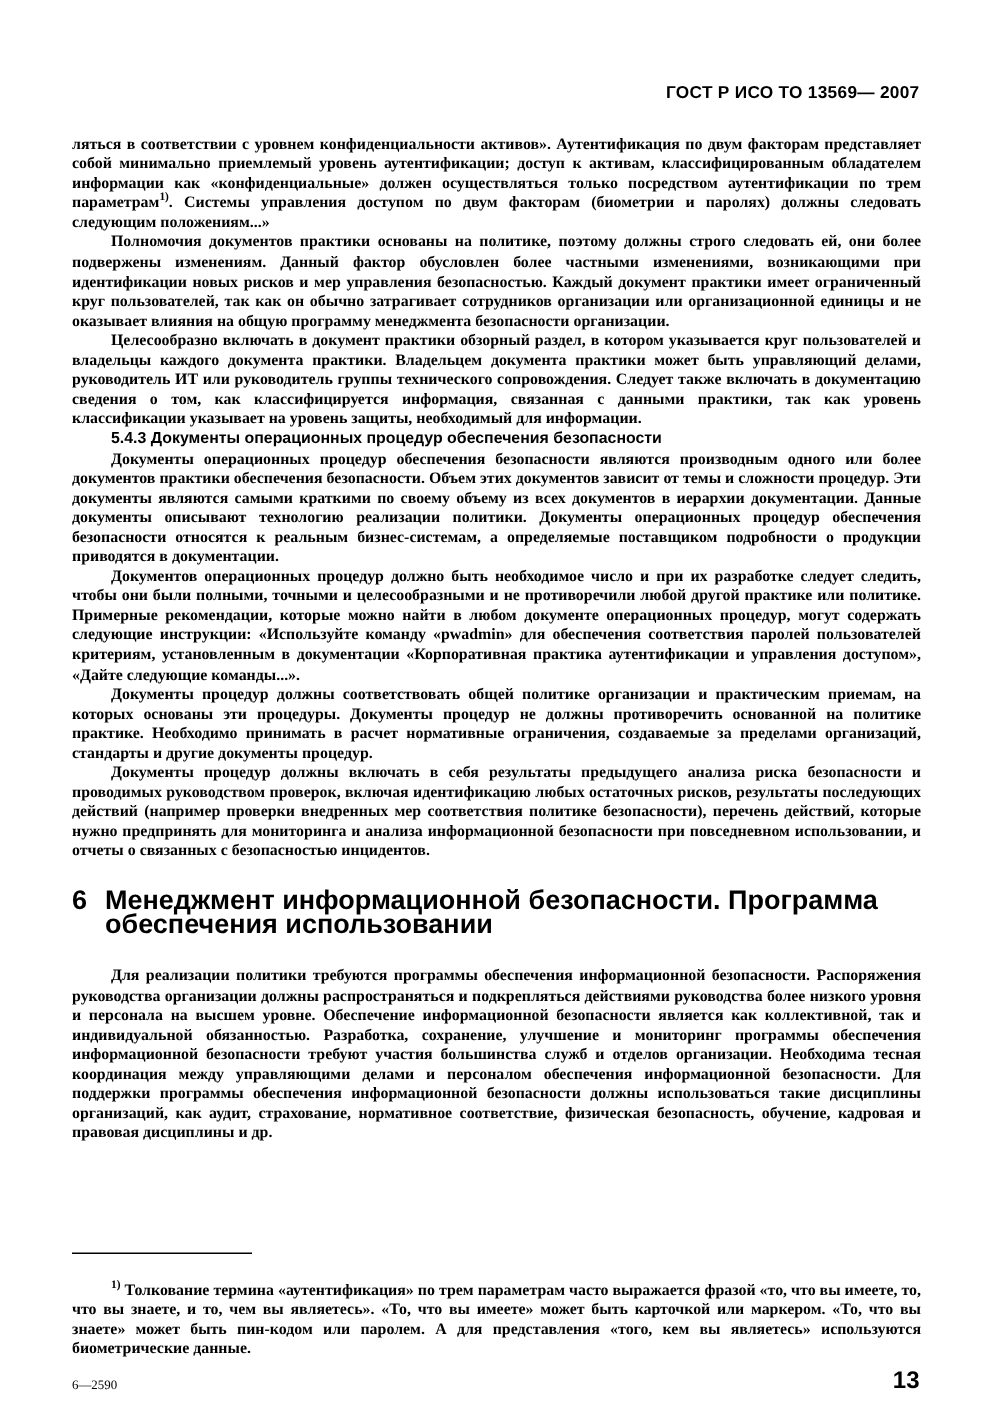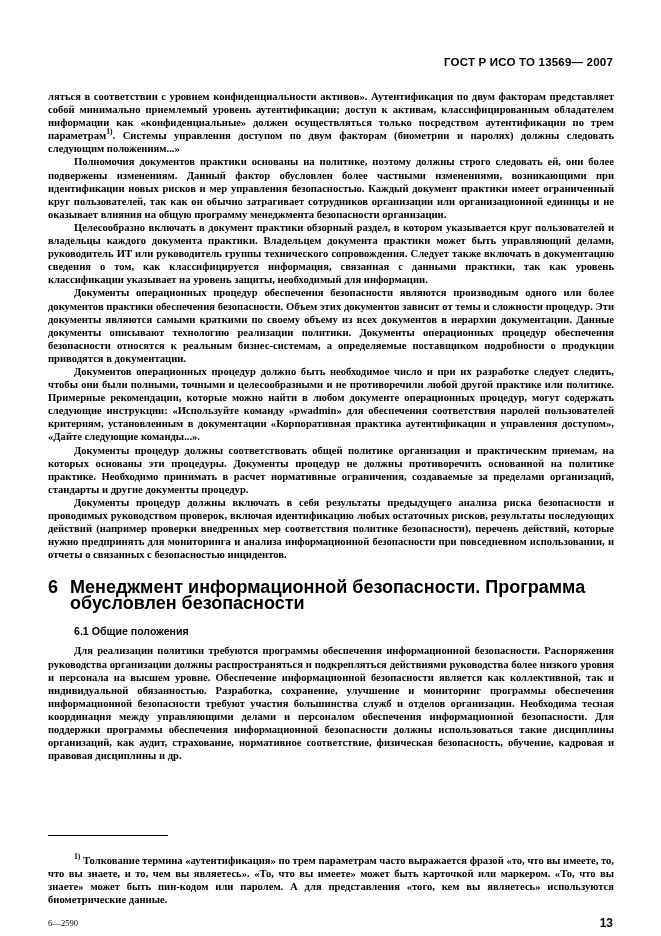--- a/index.html
+++ b/index.html
@@ -117,57 +117,57 @@
     font-size: 8.6px;
     font-family: "Liberation Serif", serif;
     margin-top: 30px;
   }
   .footer-right {
     position: absolute;
     right: 48px;
     bottom: 18px;
     font-family: "Liberation Sans", sans-serif;
     font-weight: bold;
-    font-size: 12px;
+    font-size: 16px;
   }
 </style>
 </head>
 <body>
 
 <div class="page">
 
   <div class="header">ГОСТ Р ИСО ТО 13569— 2007</div>
 
   <div class="content">
 
     <p><span>ляться в соответствии с уровнем конфиденциальности активов». Аутентификация по двум факторам представляет собой минимально приемлемый уровень аутентификации; доступ к активам, классифицированным обладателем информации как «конфиденциальные» должен осуществляться только посредством аутентификации по трем параметрам</span><sup>1)</sup><span>. Системы управления доступом по двум факторам (биометрии и паролях) должны следовать следующим положениям...»</span></p>
 
     <p class="ind">Полномочия документов практики основаны на политике, поэтому должны строго следовать ей, они более подвержены изменениям. Данный фактор обусловлен более частными изменениями, возникающими при идентификации новых рисков и мер управления безопасностью. Каждый документ практики имеет ограниченный круг пользователей, так как он обычно затрагивает сотрудников организации или организационной единицы и не оказывает влияния на общую программу менеджмента безопасности организации.</p>
 
     <p class="ind">Целесообразно включать в документ практики обзорный раздел, в котором указывается круг пользователей и владельцы каждого документа практики. Владельцем документа практики может быть управляющий делами, руководитель ИТ или руководитель группы технического сопровождения. Следует также включать в документацию сведения о том, как классифицируется информация, связанная с данными практики, так как уровень классификации указывает на уровень защиты, необходимый для информации.</p>
 
+    <h3 class="sub">5.4.3 Документы операционных процедур обеспечения безопасности</h3>
 
     <p class="ind">Документы операционных процедур обеспечения безопасности являются производным одного или более документов практики обеспечения безопасности. Объем этих документов зависит от темы и сложности процедур. Эти документы являются самыми краткими по своему объему из всех документов в иерархии документации. Данные документы описывают технологию реализации политики. Документы операционных процедур обеспечения безопасности относятся к реальным бизнес-системам, а определяемые поставщиком подробности о продукции приводятся в документации.</p>
 
     <p class="ind">Документов операционных процедур должно быть необходимое число и при их разработке следует следить, чтобы они были полными, точными и целесообразными и не противоречили любой другой практике или политике. Примерные рекомендации, которые можно найти в любом документе операционных процедур, могут содержать следующие инструкции: «Используйте команду «pwadmin» для обеспечения соответствия паролей пользователей критериям, установленным в документации «Корпоративная практика аутентификации и управления доступом», «Дайте следующие команды...».</p>
 
     <p class="ind">Документы процедур должны соответствовать общей политике организации и практическим приемам, на которых основаны эти процедуры. Документы процедур не должны противоречить основанной на политике практике. Необходимо принимать в расчет нормативные ограничения, создаваемые за пределами организаций, стандарты и другие документы процедур.</p>
 
     <p class="ind">Документы процедур должны включать в себя результаты предыдущего анализа риска безопасности и проводимых руководством проверок, включая идентификацию любых остаточных рисков, результаты последующих действий (например проверки внедренных мер соответствия политике безопасности), перечень действий, которые нужно предпринять для мониторинга и анализа информационной безопасности при повседневном использовании, и отчеты о связанных с безопасностью инцидентов.</p>
 
     <div class="gap-18"></div>
 
     <div class="sec-title">
       <span class="num">6</span><span>Менеджмент  информационной  безопасности.  Программа</span>
-      <div class="sec-title-line2">обусловлен  безопасности</div>
+      <div class="sec-title-line2">обеспечения  использовании</div>
     </div>
 
     <div class="gap-14"></div>
 
-    <div class="sub-title">6.1 Общие положения</div>
 
     <div class="gap-6"></div>
 
     <p class="ind">Для реализации политики требуются программы обеспечения информационной безопасности. Распоряжения руководства организации должны распространяться и подкрепляться действиями руководства более низкого уровня и персонала на высшем уровне. Обеспечение информационной безопасности является как коллективной, так и индивидуальной обязанностью. Разработка, сохранение, улучшение и мониторинг программы обеспечения информационной безопасности требуют участия большинства служб и отделов организации. Необходима тесная координация между управляющими делами и персоналом обеспечения информационной безопасности. Для поддержки программы обеспечения информационной безопасности должны использоваться такие дисциплины организаций, как аудит, страхование, нормативное соответствие, физическая безопасность, обучение, кадровая и правовая дисциплины и др.</p>
 
   </div>
 
   <div class="footnote-rule"></div>
 
   <div class="footnote">

